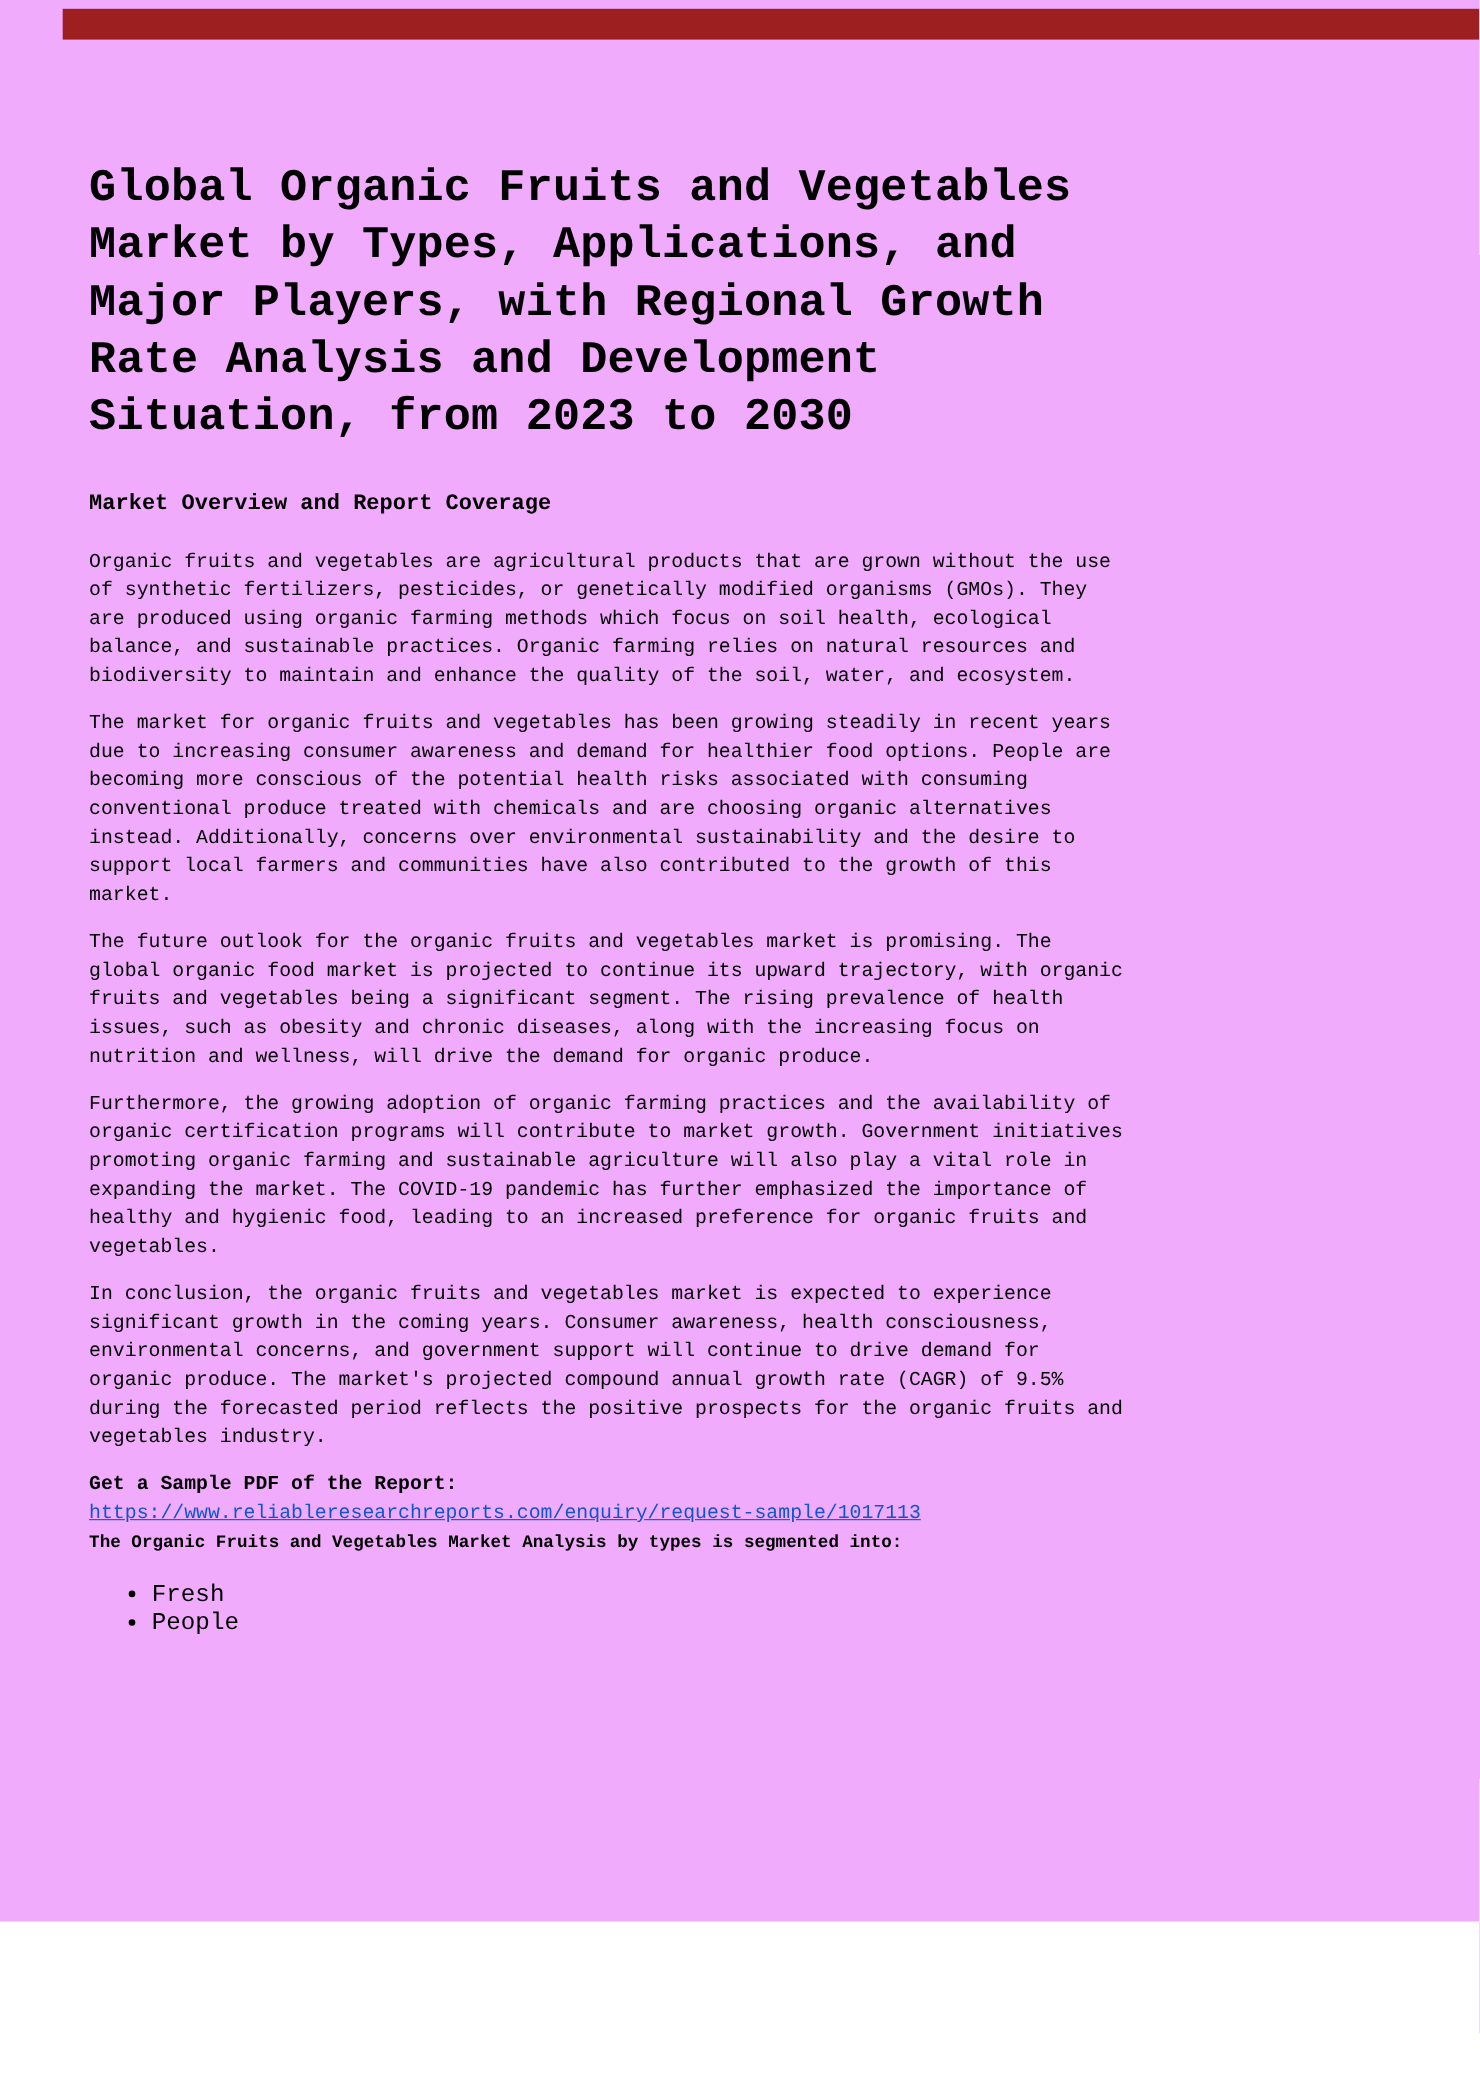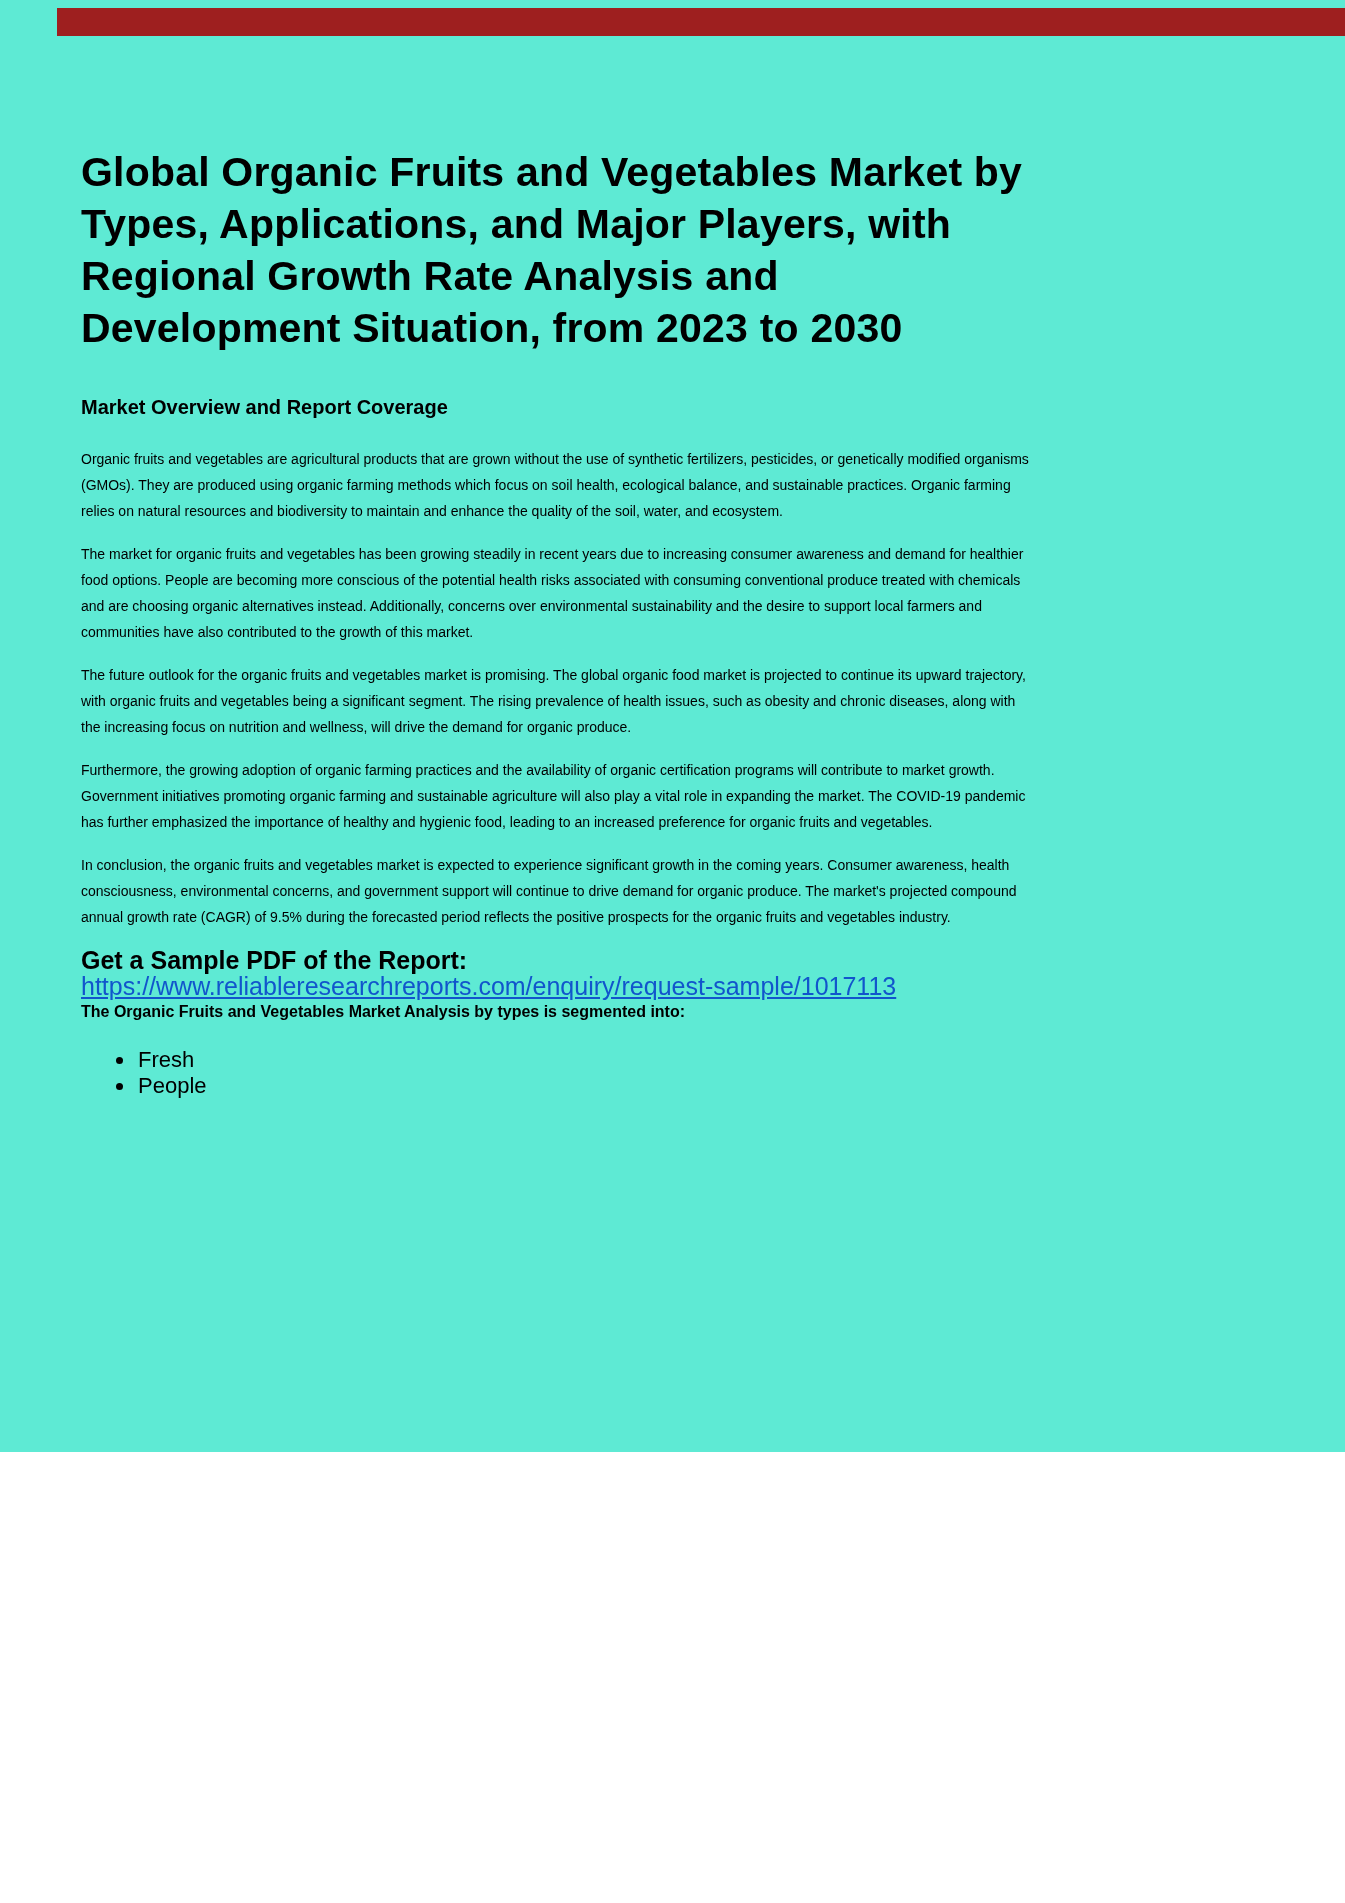--- a/index.html
+++ b/index.html
@@ -1,24 +1,24 @@
 <!DOCTYPE html>
 <html><head>
 <meta charset="utf-8">
 <style>
   * { margin: 0; padding: 0; box-sizing: border-box; }
   html, body { background: #ffffff; }
   .page {
     position: relative;
     width: 1345px;
-    height: 1452px;
+    height: 1747px;
     margin: 0 auto;
-    background: #5eead4;
+    background: #f0abfc;
     overflow: hidden;
-    font-family: Liberation Sans, sans-serif;
+    font-family: Liberation Mono, monospace;
     color: #000000;
   }
   .accent-bar {
     position: absolute;
     left: 57px;
     right: 0;
     height: 28px;
   }
   .accent-bar.top { top: 8px; }
   .accent-bar.bottom { top: 1896px; }
@@ -36,26 +36,26 @@
     margin-bottom: 36px;
   }
   .section-heading {
     font-size: 20px;
     line-height: 26px;
     font-weight: bold;
     margin-bottom: 26px;
     margin-top: 40px;
   }
   p.body-para {
-    font-size: 14px;
+    font-size: 18px;
     line-height: 26px;
     margin-bottom: 17px;
   }
   .sample-line {
-    font-size: 25px;
+    font-size: 18px;
     line-height: 26px;
     margin-bottom: 0;
   }
   .sample-line strong { font-weight: bold; }
   .sample-line a {
     text-decoration: underline;
     cursor: pointer;
   }
   .segmentation-heading {
     margin-top: 68px;

